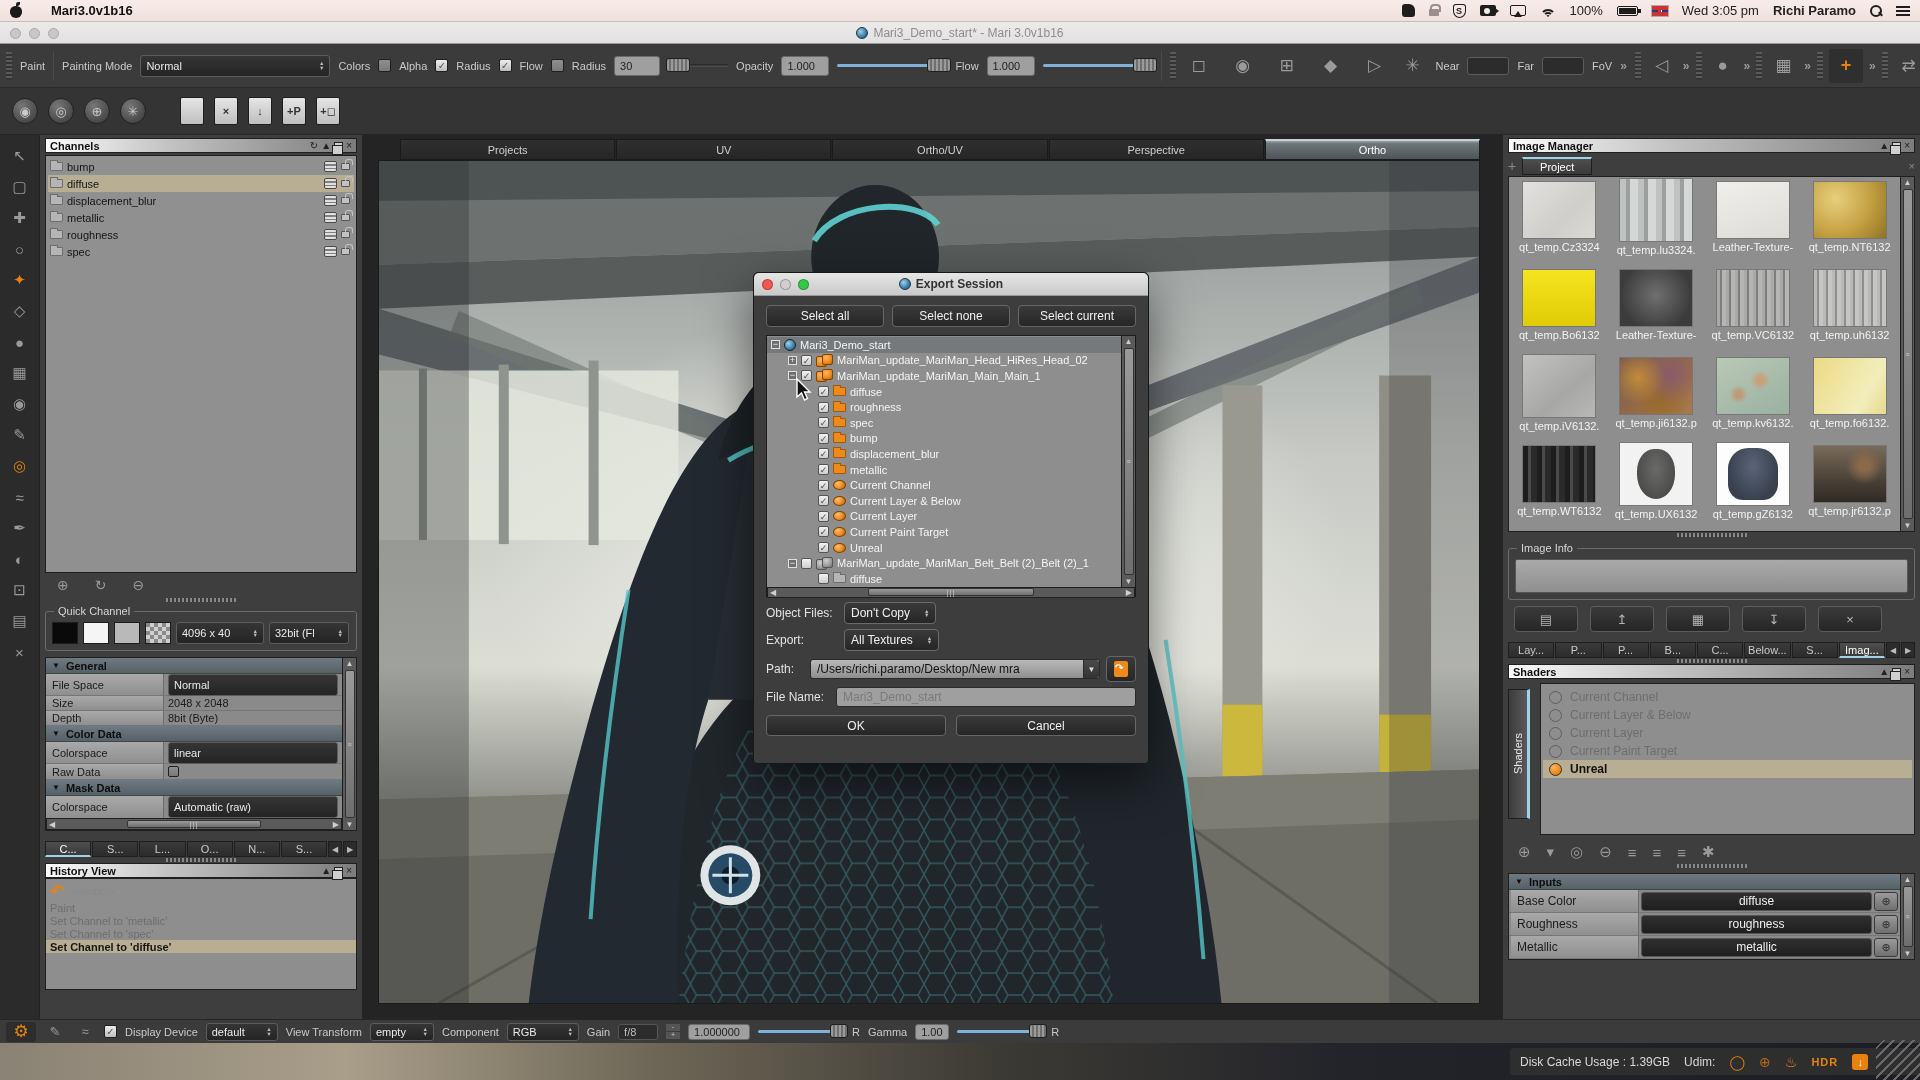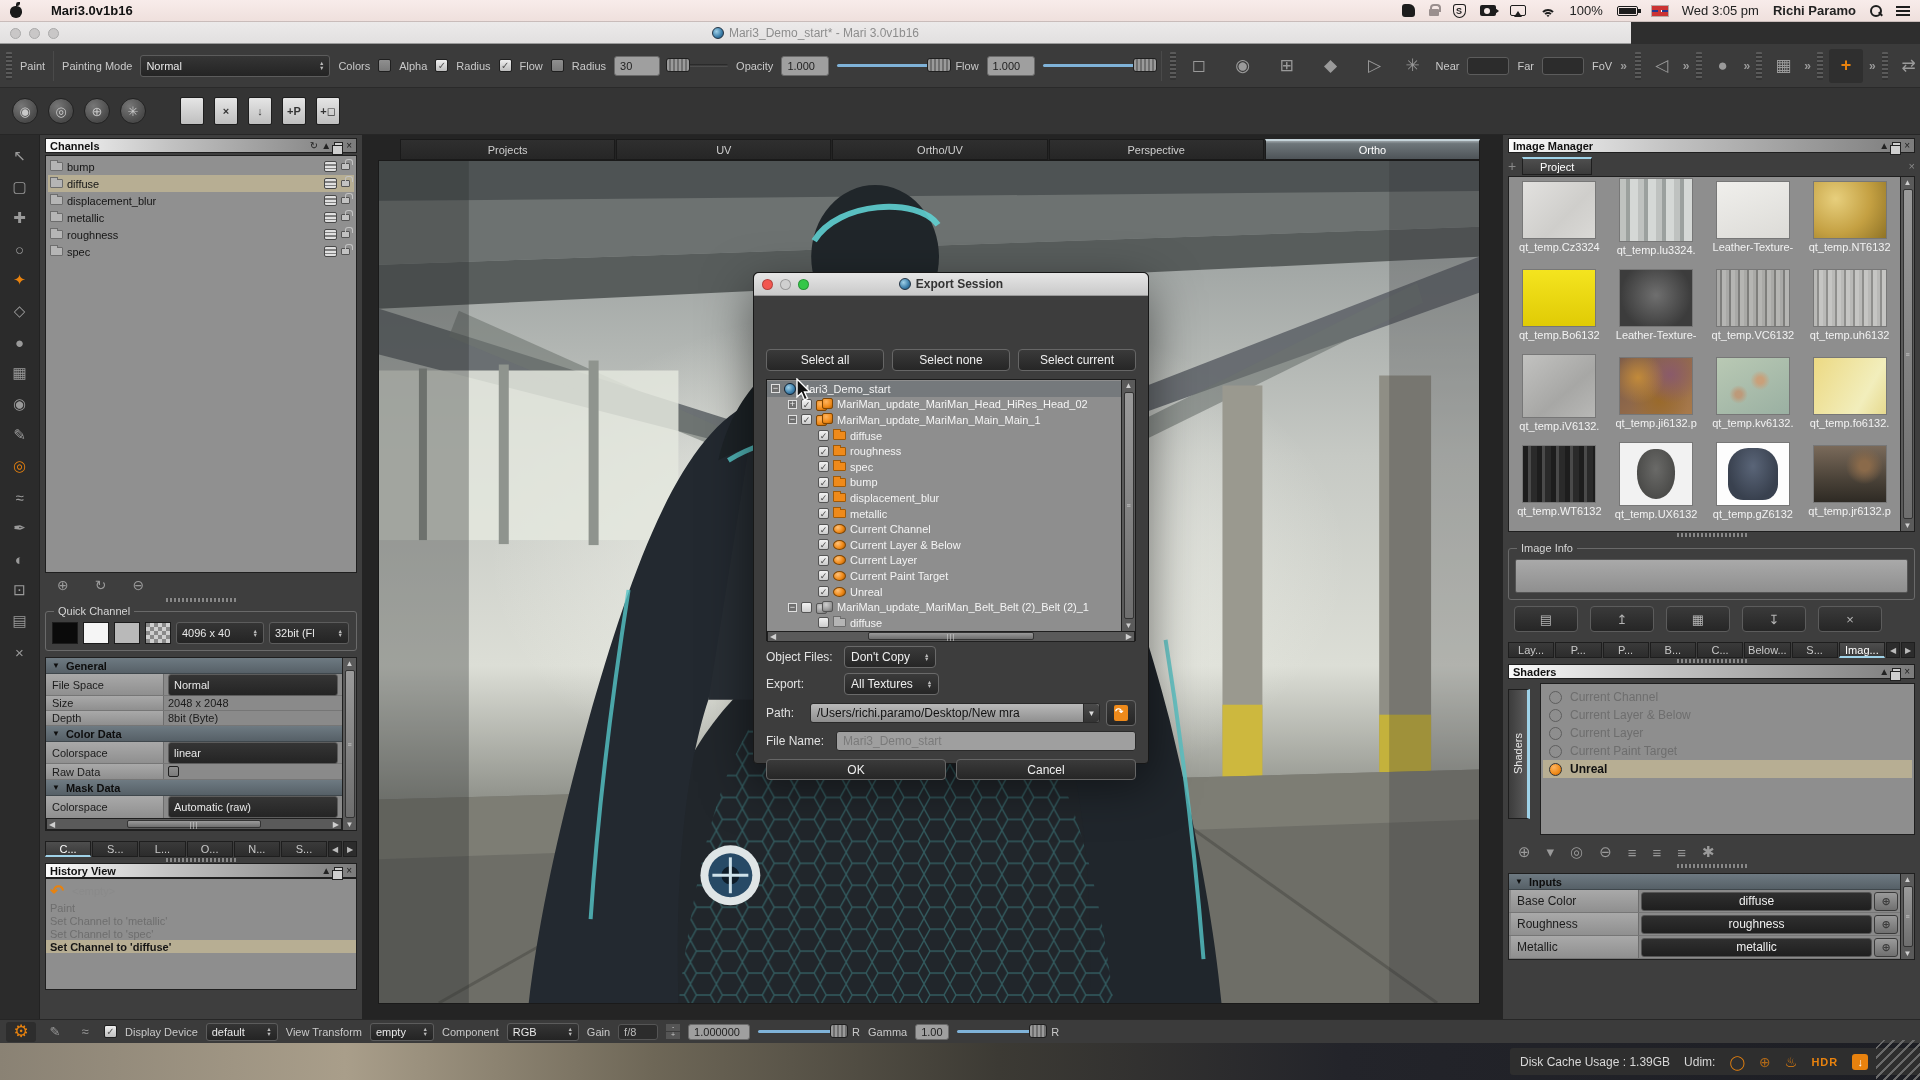--- a/index.html
+++ b/index.html
@@ -49,21 +49,21 @@
     background-color:#28388f; outline:1px solid #b9a8a6; }
   .i-search { width:12px; height:12px; position:relative; }
   .i-search::before { content:""; position:absolute; left:0; top:0; width:8px; height:8px;
     border:2px solid #1d1d1d; border-radius:50%; }
   .i-search::after { content:""; position:absolute; left:8px; top:8px; width:5px; height:2px;
     background:#1d1d1d; transform:rotate(45deg); }
   .i-list { display:flex; flex-direction:column; gap:2px; }
   .i-list i { width:14px; height:2px; background:#1d1d1d; }
 
   
-  #titlebar { position:absolute; left:0; top:22px; width:1631px; height:22px;
+  #titlebar { position:absolute; left:0; top:22px; width:1920px; height:22px;
     background:linear-gradient(#eceaea,#e2e0e0); border-bottom:1px solid #9a9a9a;
     display:flex; align-items:center; justify-content:center; color:#8d8d8d; font-size:12px; z-index:40;}
   #titlebar .lights { position:absolute; left:10px; top:6px; display:flex; gap:8px; }
   #titlebar .lights i { width:11px; height:11px; border-radius:50%; background:#c9c7c7; border:1px solid #aaa; }
   .mari-dot { width:12px; height:12px; border-radius:50%; margin-right:5px;
     background:radial-gradient(circle at 35% 35%, #9fd0e8, #3a7ca8 60%, #1c4a6e); border:1px solid #234; }
 
   
   #toolbar { position:absolute; left:0; top:44px; width:1920px; height:44px; background:#3b3b3b;
     border-bottom:1px solid #2a2a2a; display:flex; align-items:center; gap:8px; padding:0 6px; color:#ccc; z-index:30;}
@@ -176,21 +176,21 @@
 
   
   #dialog { position:absolute; left:753px; top:272px; width:396px; height:492px; background:#3d3d3d;
     border:1px solid #171717; border-radius:5px 5px 4px 4px; box-shadow:0 18px 50px rgba(0,0,0,.55); z-index:60; }
   #dlg-title { height:23px; background:linear-gradient(#e6e6e6,#c9c9c9); border-radius:5px 5px 0 0;
     display:flex; align-items:center; justify-content:center; color:#333; font-size:12px; font-weight:bold; position:relative;
     border-bottom:1px solid #9a9a9a;}
   #dlg-title .lights { position:absolute; left:8px; top:6px; display:flex; gap:7px;}
   #dlg-title .lights i { width:11px; height:11px; border-radius:50%; border:1px solid rgba(0,0,0,.25);}
   .lt-red { background:#f25750; } .lt-gray { background:#cfcfcf; } .lt-green { background:#34c748; }
-  #dlg-btns { display:flex; gap:8px; padding:9px 12px 6px;margin-top:44px; }
+  #dlg-btns { display:flex; gap:8px; padding:9px 12px 6px; }
   .dlg-btn { flex:1; height:22px; background:linear-gradient(#3a3a3a,#262626); border:1px solid #666;
     border-radius:4px; color:#efefef; display:flex; align-items:center; justify-content:center; font-size:12px;}
   #tree-wrap { margin:2px 12px 0; height:262px; border:1px solid #1c1c1c; background:#8e8e8e; display:flex; flex-direction:column;}
   #tree-body { flex:1; display:flex; }
   #tree-rows { flex:1; overflow:hidden; padding-top:1px;}
   .tree-row { display:flex; align-items:center; height:15.6px; color:#f4f4f4; gap:4px; padding-left:4px; white-space:nowrap;}
   .tree-row.sel { background:#75797c; }
   .exp { width:9px; height:9px; background:#6f6f6f; border:1px solid #e0e0e0; color:#f0f0f0; font-size:9px;
     line-height:7px; text-align:center; flex:none; }
   .tcb { width:11px; height:11px; background:linear-gradient(#f2f2f2,#cdcdcd); border:1px solid #555;

